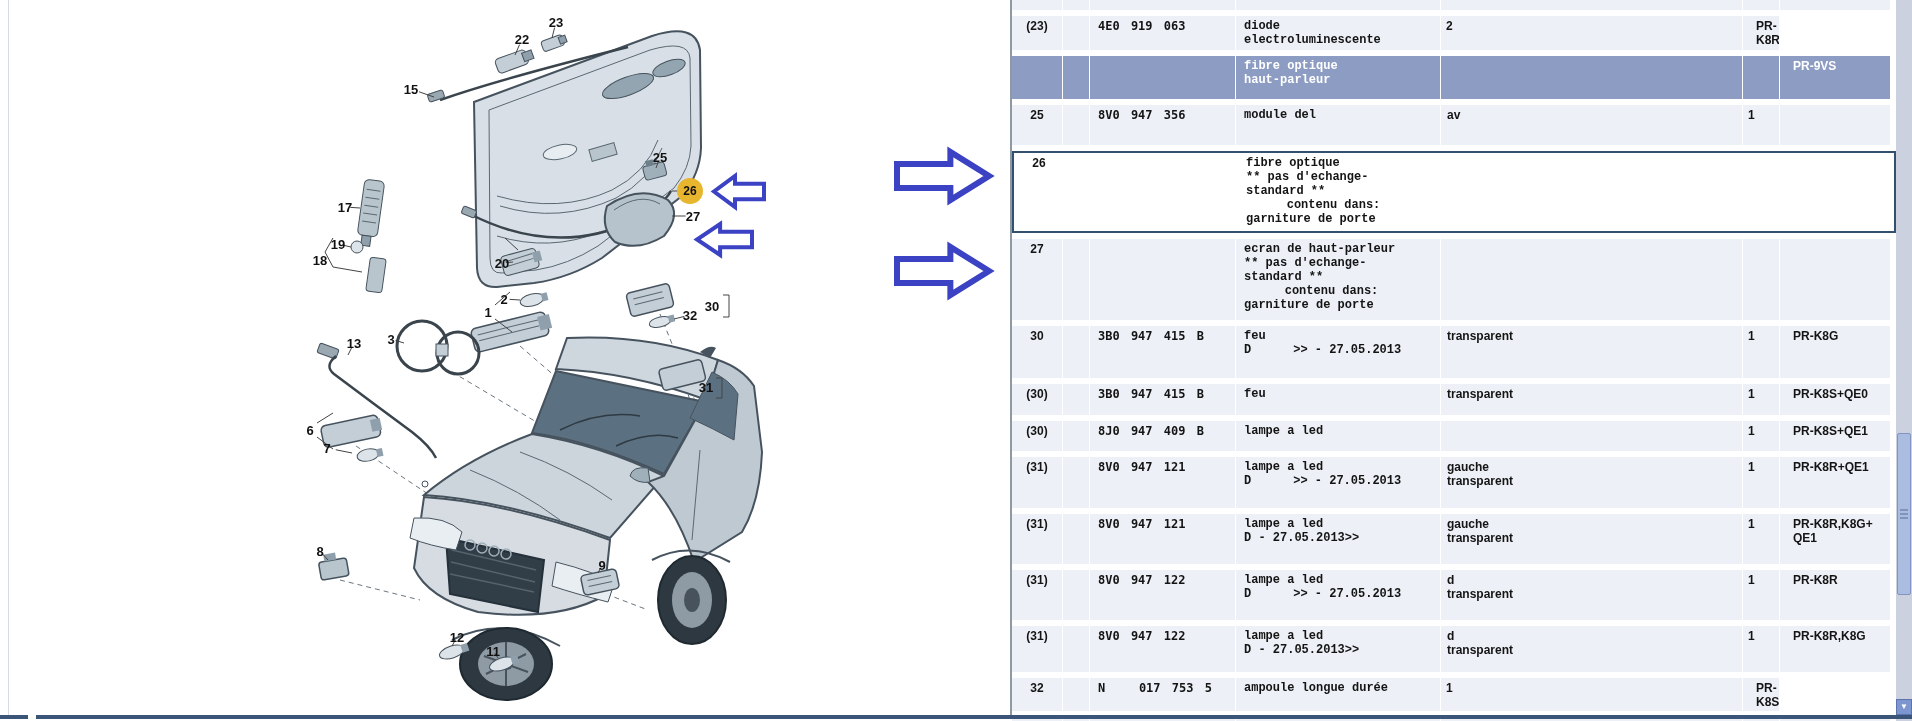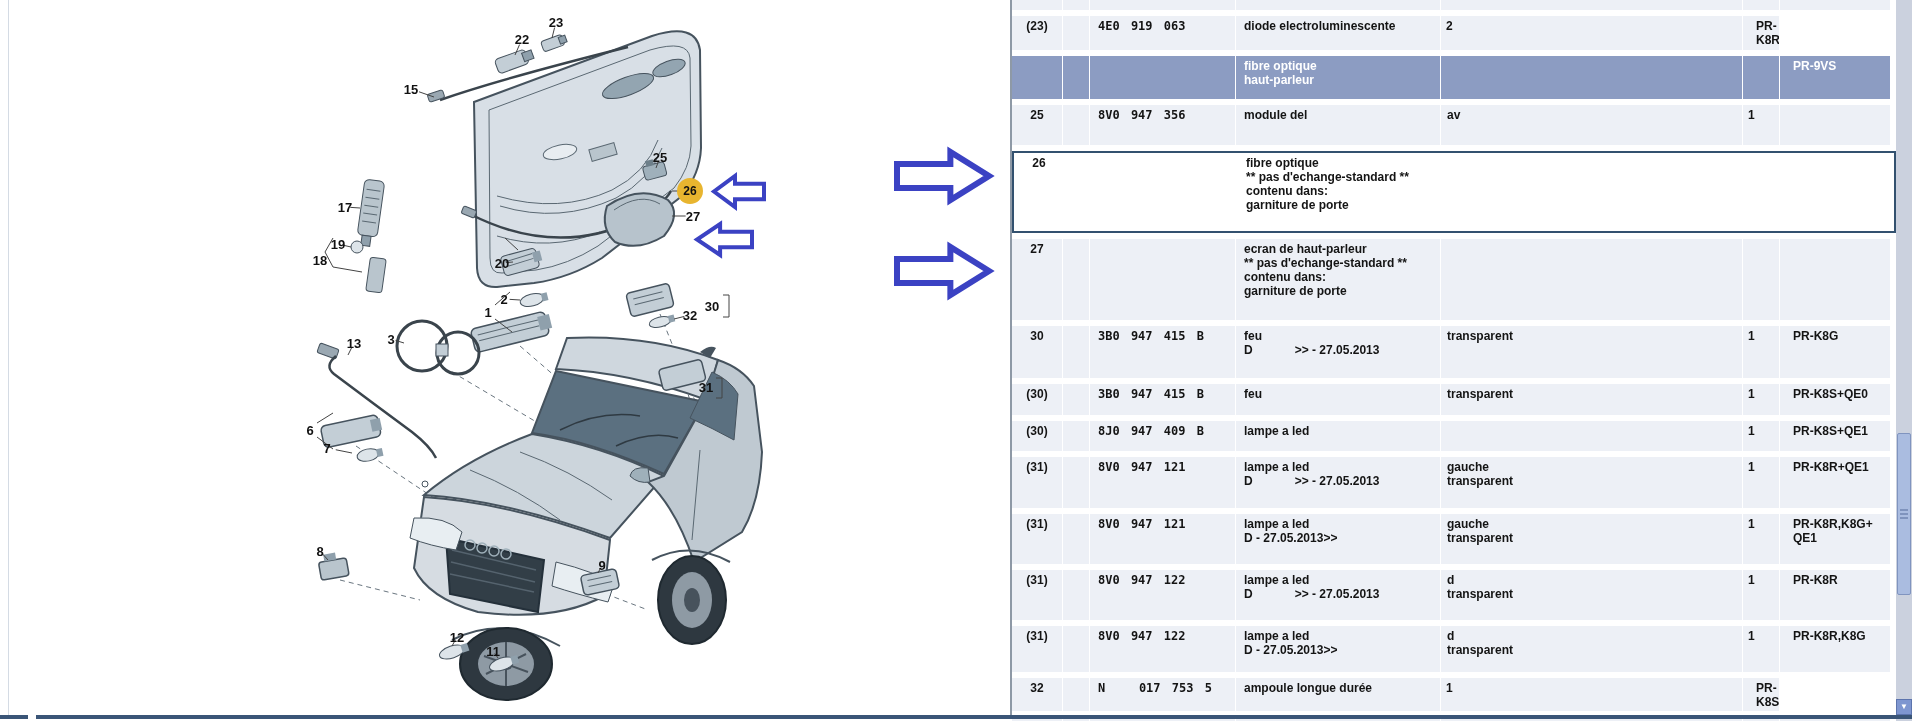--- a/index.html
+++ b/index.html
@@ -14,26 +14,26 @@
   .t-row{display:grid;grid-template-columns:50px 26px 145px 204px 301px 36px 110px;
          column-gap:1px;margin-bottom:6px;box-sizing:border-box;background:#fff;}
   .t-row .cell{background:var(--row-bg,#edf0f6);overflow:hidden;padding-top:3px;
                color:#141414;font-size:12px;line-height:14px;font-weight:bold;}
   .t-row.group .cell{background:var(--header-blue,#8c9cc2);color:#ffffff;}
   .t-row.selected{background:#ffffff;border:2px solid var(--sel-border,#33516f);}
   .t-row.selected .cell{background:transparent;}
   .c-pos{text-align:center;}
   .c-part{font-family:"DejaVu Sans Mono","Liberation Mono",monospace;font-size:11.5px;
           word-spacing:4px;padding-left:8px;white-space:pre;}
-  .c-desc{padding-left:8px;padding-right:21px;}
+  .c-desc{padding-left:8px;padding-right:21px;font-family:Liberation Mono, monospace;}
   .c-remark{padding-left:6px;}
   .c-qty{padding-left:5px;}
   .c-pr{padding-left:13px;}
   .ln{min-height:14px;}
-  .ln.right{text-align:left;}
+  .ln.right{text-align:center;}
   .tabsp{display:inline-block;width:42px;}
   
   .scrollbar{position:absolute;left:1896px;top:0;width:16px;height:721px;background:#cbd1de;}
   .sb-thumb{position:absolute;left:1px;width:12px;top:433px;height:160px;background:var(--thumb,#aabce0);
             border:1px solid #8094bf;border-radius:2px;}
   .sb-thumb::after{content:"";position:absolute;left:2px;right:2px;top:50%;margin-top:-5px;height:10px;
             background:repeating-linear-gradient(to bottom,#7f93bd 0 2px,transparent 2px 4px);}
   .sb-down{position:absolute;left:0;top:699px;width:16px;height:16px;background:#7e96d0;
            border:1px solid #5c74ad;box-sizing:border-box;color:#fff;font-size:8px;
            text-align:center;line-height:14px;}

